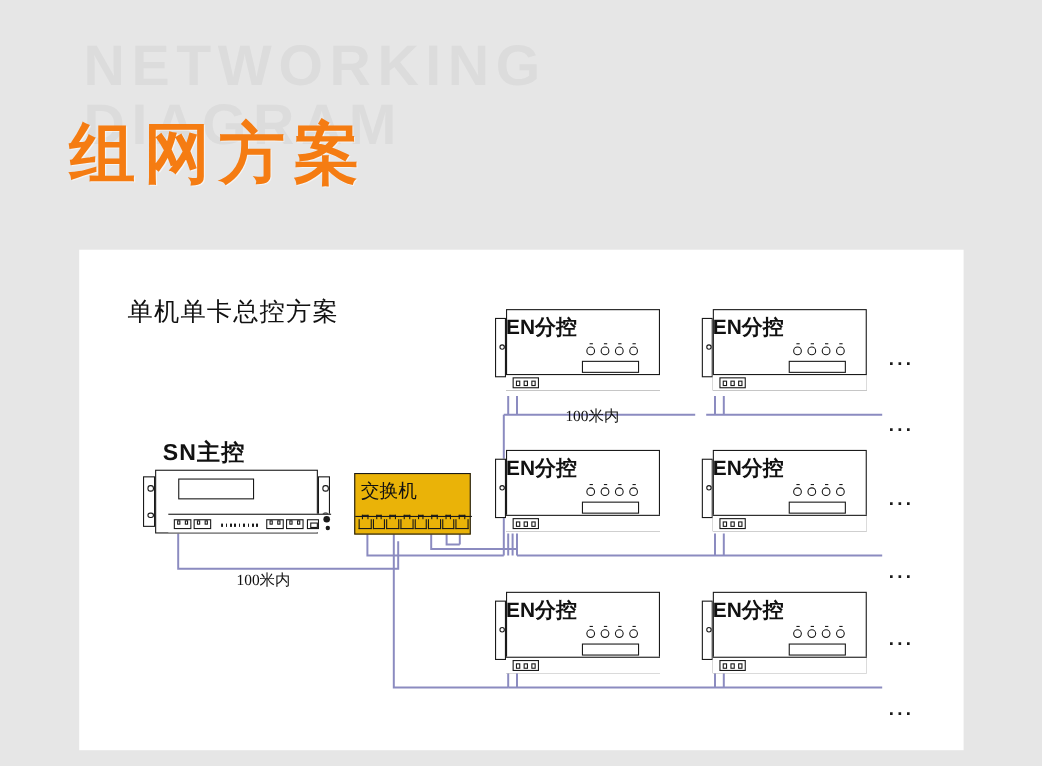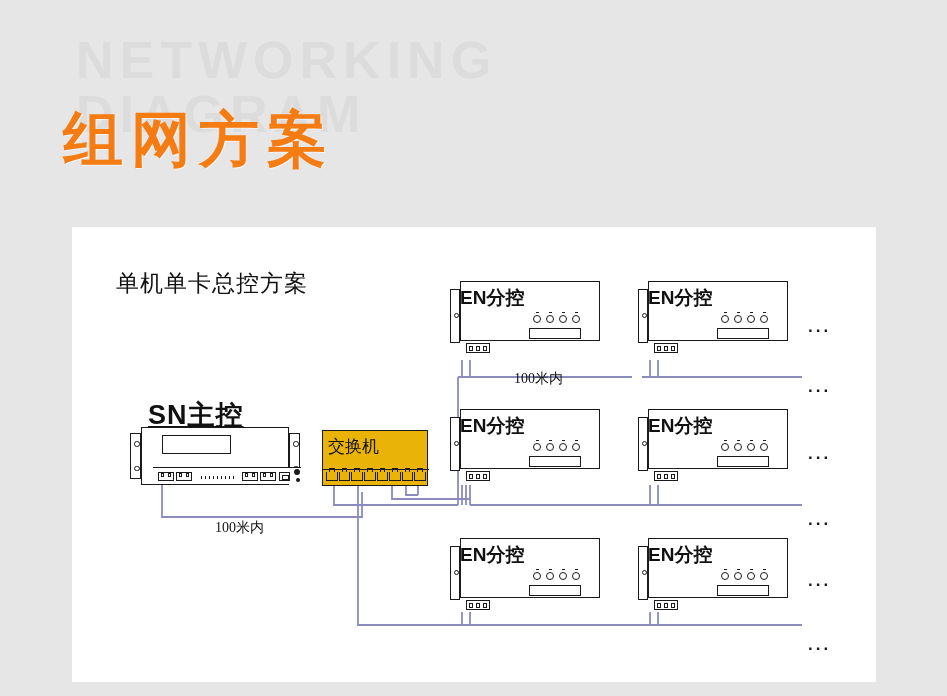--- a/index.html
+++ b/index.html
@@ -339,26 +339,25 @@
     right: 2px;
     height: 4px;
     border: 1.2px solid #1a1a1a;
     border-bottom: none;
     box-sizing: border-box;
   }
 
   
   .dev-name {
     position: absolute;
-    font-size: 27px;
+    font-size: 21px;
     font-weight: 700;
     color: #111;
     white-space: nowrap;
     letter-spacing: 1px;
-    text-decoration: underline;
   }
   .dist-label {
     position: absolute;
     font-size: 14px;
     color: #111;
     white-space: nowrap;
     font-family: "Liberation Serif", "DejaVu Serif", serif;
   }
   .ellipsis {
     position: absolute;

